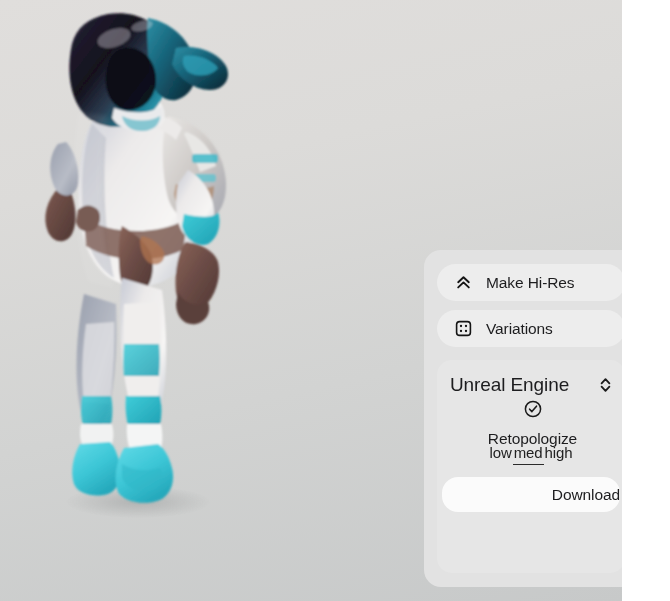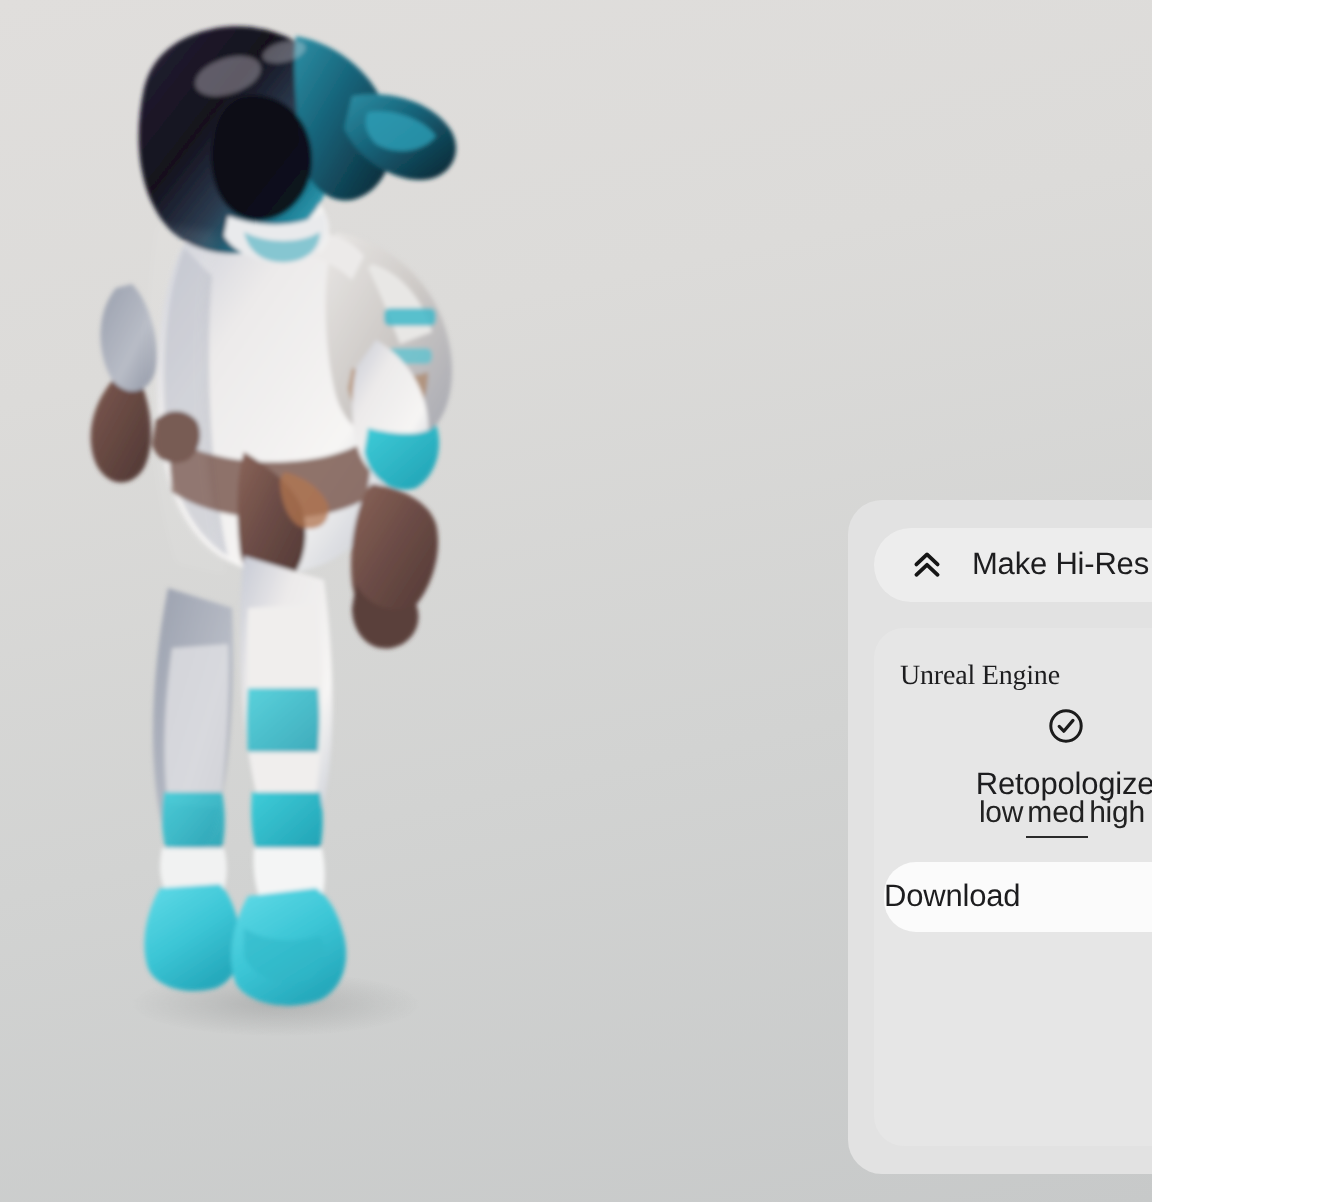--- a/index.html
+++ b/index.html
@@ -6,21 +6,21 @@
 
   html, body {
     width: 670px;
     height: 601px;
     overflow: hidden;
     font-family: "Liberation Sans", sans-serif;
   }
 
   #app {
     position: relative;
-    width: 576px;
+    width: 622px;
     height: 601px;
     background: linear-gradient(168deg, #e0dedc 0%, #dcdbd9 28%, #d2d3d2 62%, #c7c9c9 100%);
     overflow: hidden;
   }
 
   
   #viewport {
     position: absolute;
     inset: 0;
   }
@@ -96,24 +96,23 @@
     padding: 0 13px;
   }
 
   
   #engine-row {
     height: 30px;
     justify-content: space-between;
     cursor: pointer;
   }
   #engine-row .sel-value {
-    font-size: 14px;
-    color: #1d1d1f;
-    letter-spacing: -0.1px;
-    font-family: Liberation Serif, serif;
+    font-size: 19px;
+    color: #1d1d1f;
+    letter-spacing: -0.1px;
   }
 
   .stepper-icon {
     width: 13px;
     height: 18px;
     flex: 0 0 auto;
   }
 
   
   #retopo-row {
@@ -175,21 +174,21 @@
     background: #fbfbfb;
     border: none;
     border-radius: 16px;
     font-family: "Liberation Sans", sans-serif;
     font-size: 15.5px;
     color: #1d1d1f;
     cursor: pointer;
     letter-spacing: -0.1px;
     display: flex;
     align-items: center;
-    justify-content: flex-start;
+    justify-content: flex-end;
   }
 </style>
 </head>
 <body>
 
 <div id="app">
 
   <div id="viewport">
     <div class="model">
       <svg viewBox="0 0 250 520" xmlns="http://www.w3.org/2000/svg" aria-hidden="true">
@@ -328,20 +327,32 @@
     <button class="pill-btn">
       <span class="btn-icon">
         <svg viewBox="0 0 17 17" xmlns="http://www.w3.org/2000/svg" aria-hidden="true">
           <path d="M3.2,8.2 L8.5,3.2 L13.8,8.2" fill="none" stroke="#151515" stroke-width="1.9" stroke-linecap="round" stroke-linejoin="round"></path>
           <path d="M3.2,13.4 L8.5,8.4 L13.8,13.4" fill="none" stroke="#151515" stroke-width="1.9" stroke-linecap="round" stroke-linejoin="round"></path>
         </svg>
       </span>
       <span class="btn-label">Make Hi-Res</span>
     </button>
 
+    <button class="pill-btn">
+      <span class="btn-icon">
+        <svg viewBox="0 0 17 17" xmlns="http://www.w3.org/2000/svg" aria-hidden="true">
+          <rect x="1.6" y="1.6" width="13.8" height="13.8" rx="3" fill="none" stroke="#151515" stroke-width="1.6"></rect>
+          <circle cx="6.0" cy="6.0" r="1.15" fill="#151515"></circle>
+          <circle cx="11.0" cy="6.0" r="1.15" fill="#151515"></circle>
+          <circle cx="6.0" cy="11.0" r="1.15" fill="#151515"></circle>
+          <circle cx="11.0" cy="11.0" r="1.15" fill="#151515"></circle>
+        </svg>
+      </span>
+      <span class="btn-label">Variations</span>
+    </button>
 
     <div id="export-group">
 
       <div class="row" id="engine-row">
         <span class="sel-value">Unreal Engine</span>
         <span class="stepper-icon">
           <svg viewBox="0 0 13 18" xmlns="http://www.w3.org/2000/svg" aria-hidden="true">
             <path d="M2.6,7.4 L6.5,3.2 L10.4,7.4" fill="none" stroke="#1b1b1b" stroke-width="1.8" stroke-linecap="round" stroke-linejoin="round"></path>
             <path d="M2.6,10.6 L6.5,14.8 L10.4,10.6" fill="none" stroke="#1b1b1b" stroke-width="1.8" stroke-linecap="round" stroke-linejoin="round"></path>
           </svg>

